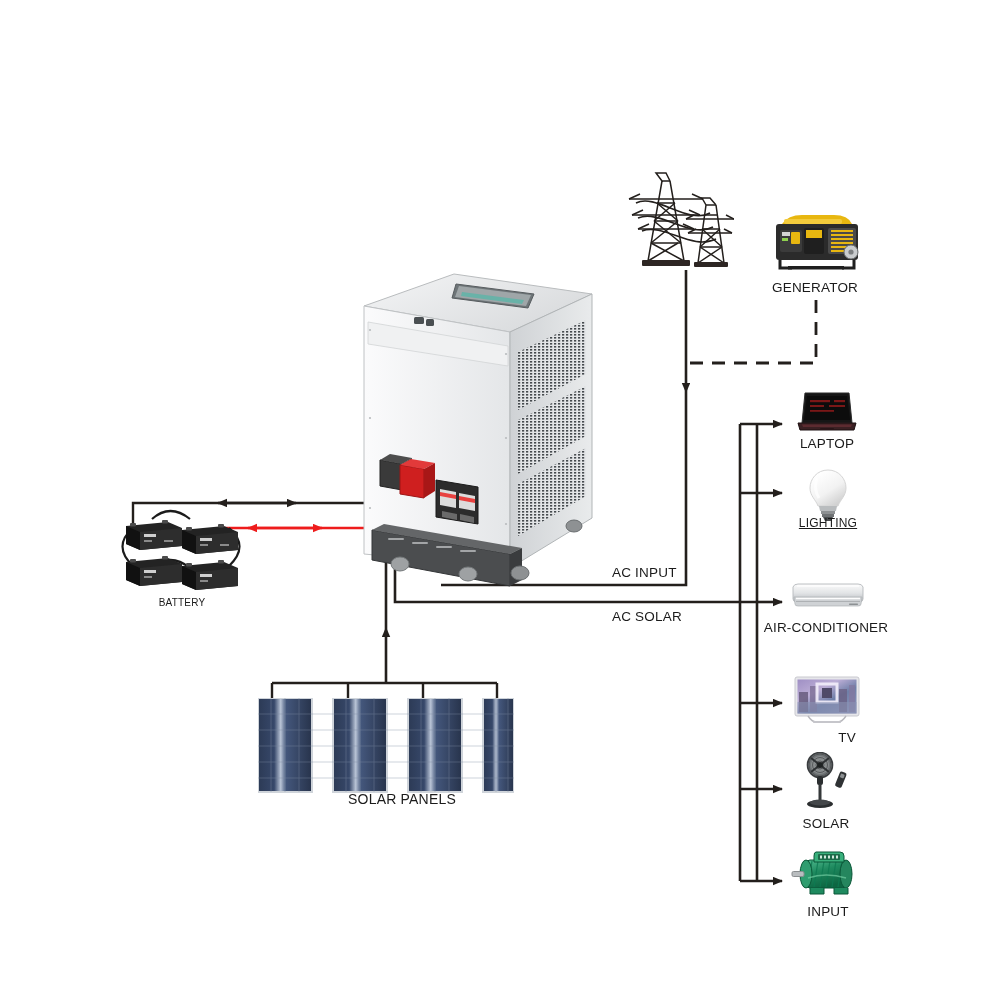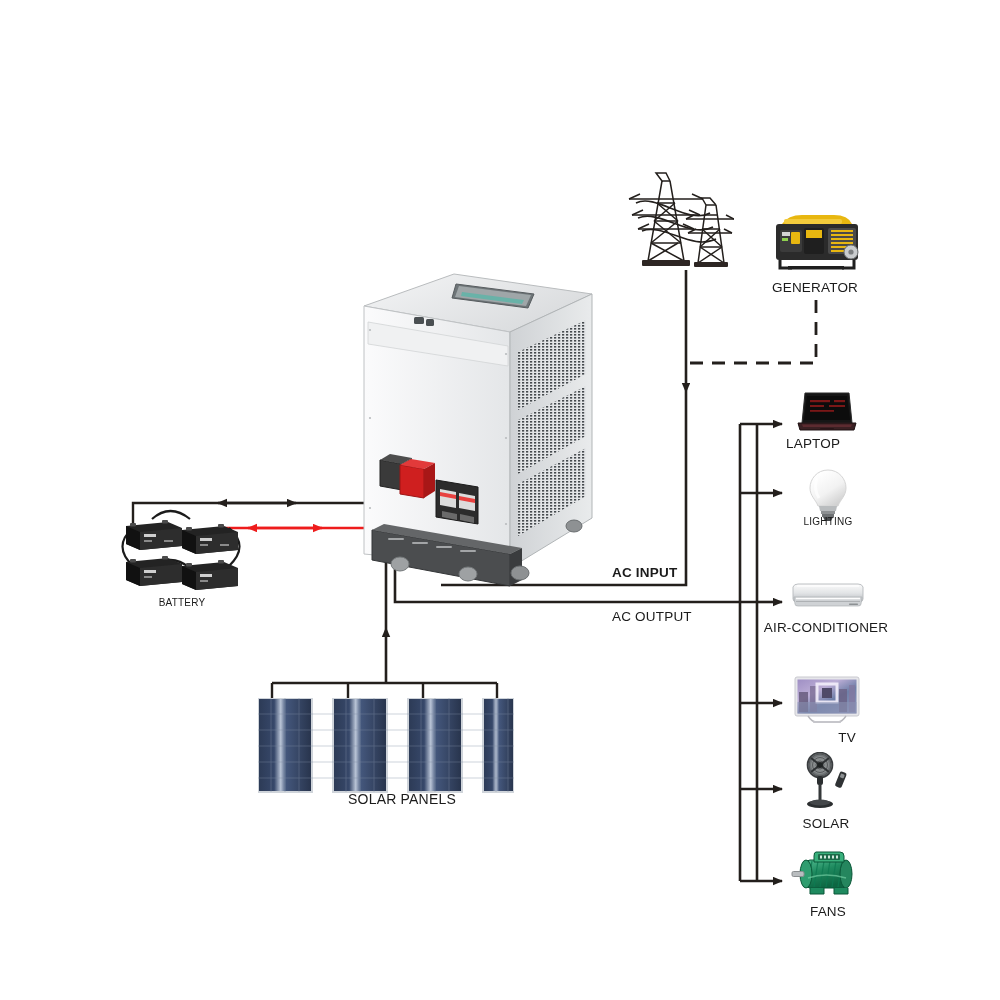--- a/index.html
+++ b/index.html
@@ -277,52 +277,52 @@
         <path d="M0,16 H256 M0,32 H256 M0,48 H256 M0,64 H256 M0,80 H256"></path>
         <path d="M13,0 V94 M27,0 V94 M41,0 V94
                  M88,0 V94 M102,0 V94 M116,0 V94
                  M163,0 V94 M177,0 V94 M191,0 V94
                  M238,0 V94 M250,0 V94"></path>
       </g>
     </svg>
   </div>
   <div class="lbl" style="left:302px;top:791px;width:200px;text-align:center;font-size:14px;">SOLAR PANELS</div>
 
-  <div class="lbl" style="left:612px;top:565px;font-size:13.5px;font-weight:bold;">AC INPUT</div>
-  <div class="lbl" style="left:612px;top:609px;font-size:13.5px;">AC OUTPUT</div>
+  <div class="lbl" style="left:612px;top:565px;font-size:13.5px;">AC INPUT</div>
+  <div class="lbl" style="left:612px;top:609px;font-size:13.5px;">AC SOLAR</div>
 
   <div class="node" style="left:796px;top:391px;">
     <svg width="62" height="42" viewBox="0 0 62 42">
       <path d="M9,2 L53,2 L56,32 L6,32 Z" fill="#161616" stroke="#2a2a2a"></path>
       <path d="M11,5 L51,5 L54,29 L8,29 Z" fill="#0c0c0c"></path>
       <g fill="#8e1a1a" opacity=".85">
         <rect x="14" y="9" width="20" height="2.2"></rect>
         <rect x="38" y="9" width="11" height="2.2"></rect>
         <rect x="14" y="14" width="14" height="2"></rect>
         <rect x="33" y="14" width="16" height="2"></rect>
         <rect x="14" y="19" width="24" height="1.8"></rect>
       </g>
       <path d="M2,32 L60,32 L58,39 L4,39 Z" fill="#3b2023" stroke="#1c1012"></path>
       <path d="M6,33.5 L56,33.5 L55,36 L7,36 Z" fill="#5c2b30"></path>
       <rect x="24" y="37" width="14" height="1.6" rx=".8" fill="#2a1518"></rect>
     </svg>
   </div>
-  <div class="lbl" style="left:786px;top:436px;width:82px;font-size:13.5px;">LAPTOP</div>
+  <div class="lbl" style="left:786px;top:436px;width:82px;text-align:center;font-size:13.5px;">LAPTOP</div>
 
   <div class="node" style="left:806px;top:468px;">
     <svg width="44" height="54" viewBox="0 0 44 54">
       <path d="M22,2 C33,2 40,11 40,20 C40,28 34,32 32,38 L12,38 C10,32 4,28 4,20 C4,11 11,2 22,2 Z" fill="url(#bulbG)" stroke="#d5d5d5" stroke-width="1"></path>
       <path d="M13,38 L31,38 L30,43 L14,43 Z" fill="#b9bcbe"></path>
       <rect x="15" y="43" width="14" height="3" fill="#8e9193"></rect>
       <rect x="16" y="46" width="12" height="3" fill="#6f7274"></rect>
       <path d="M17,49 L27,49 L25,53 L19,53 Z" fill="#4a4d4f"></path>
       <path d="M11,10 C9,16 9,24 13,30" stroke="#ffffff" stroke-width="3" fill="none" opacity=".7"></path>
     </svg>
   </div>
-  <div class="lbl" style="left:782px;top:516px;width:92px;text-align:center;font-size:10px;">LIGHTING</div>
+  <div class="lbl" style="left:782px;top:516px;width:92px;text-align:center;font-size:12px;text-decoration:underline;">LIGHTING</div>
 
   <div class="node" style="left:791px;top:583px;">
     <svg width="74" height="30" viewBox="0 0 74 30">
       <path d="M2,4 Q3,1 7,1 L67,1 Q71,1 72,4 L72,16 Q72,19 68,19 L6,19 Q2,19 2,16 Z" fill="url(#acG)" stroke="#b5b9bc" stroke-width=".9"></path>
       <path d="M3,14 L71,14 L70,21 Q70,23 67,23 L7,23 Q4,23 4,21 Z" fill="#cfd2d5" stroke="#aeb2b5" stroke-width=".7"></path>
       <path d="M5,15.5 L69,15.5" stroke="#fdfdfd" stroke-width="1.4"></path>
       <path d="M5,18.5 L69,18.5" stroke="#9fa3a6" stroke-width=".7"></path>
       <rect x="58" y="20.5" width="9" height="1.4" rx=".6" fill="#8d9194"></rect>
       <path d="M6,3 L68,3" stroke="#ffffff" stroke-width="1.6" opacity=".9"></path>
     </svg>
@@ -386,15 +386,15 @@
         <rect x="30" y="7.5" width="2" height="3"></rect>
           <rect x="34" y="7.5" width="2" height="3"></rect>
         <rect x="38" y="7.5" width="2" height="3"></rect>
           <rect x="42" y="7.5" width="2" height="3"></rect>
         <rect x="46" y="7.5" width="2" height="3"></rect>
       </g>
       <path d="M20,40 L20,46 L34,46 L34,40 M44,40 L44,46 L58,46 L58,40" fill="#1f8a5f" stroke="#0b5738"></path>
       <path d="M18,30 Q36,24 56,30" stroke="#7fd8ae" stroke-width="1.6" fill="none" opacity=".6"></path>
     </svg>
   </div>
-  <div class="lbl" style="left:786px;top:904px;width:84px;text-align:center;font-size:13.5px;">FANS</div>
+  <div class="lbl" style="left:786px;top:904px;width:84px;text-align:center;font-size:13.5px;">INPUT</div>
 
 </div>
 
 </body></html>

